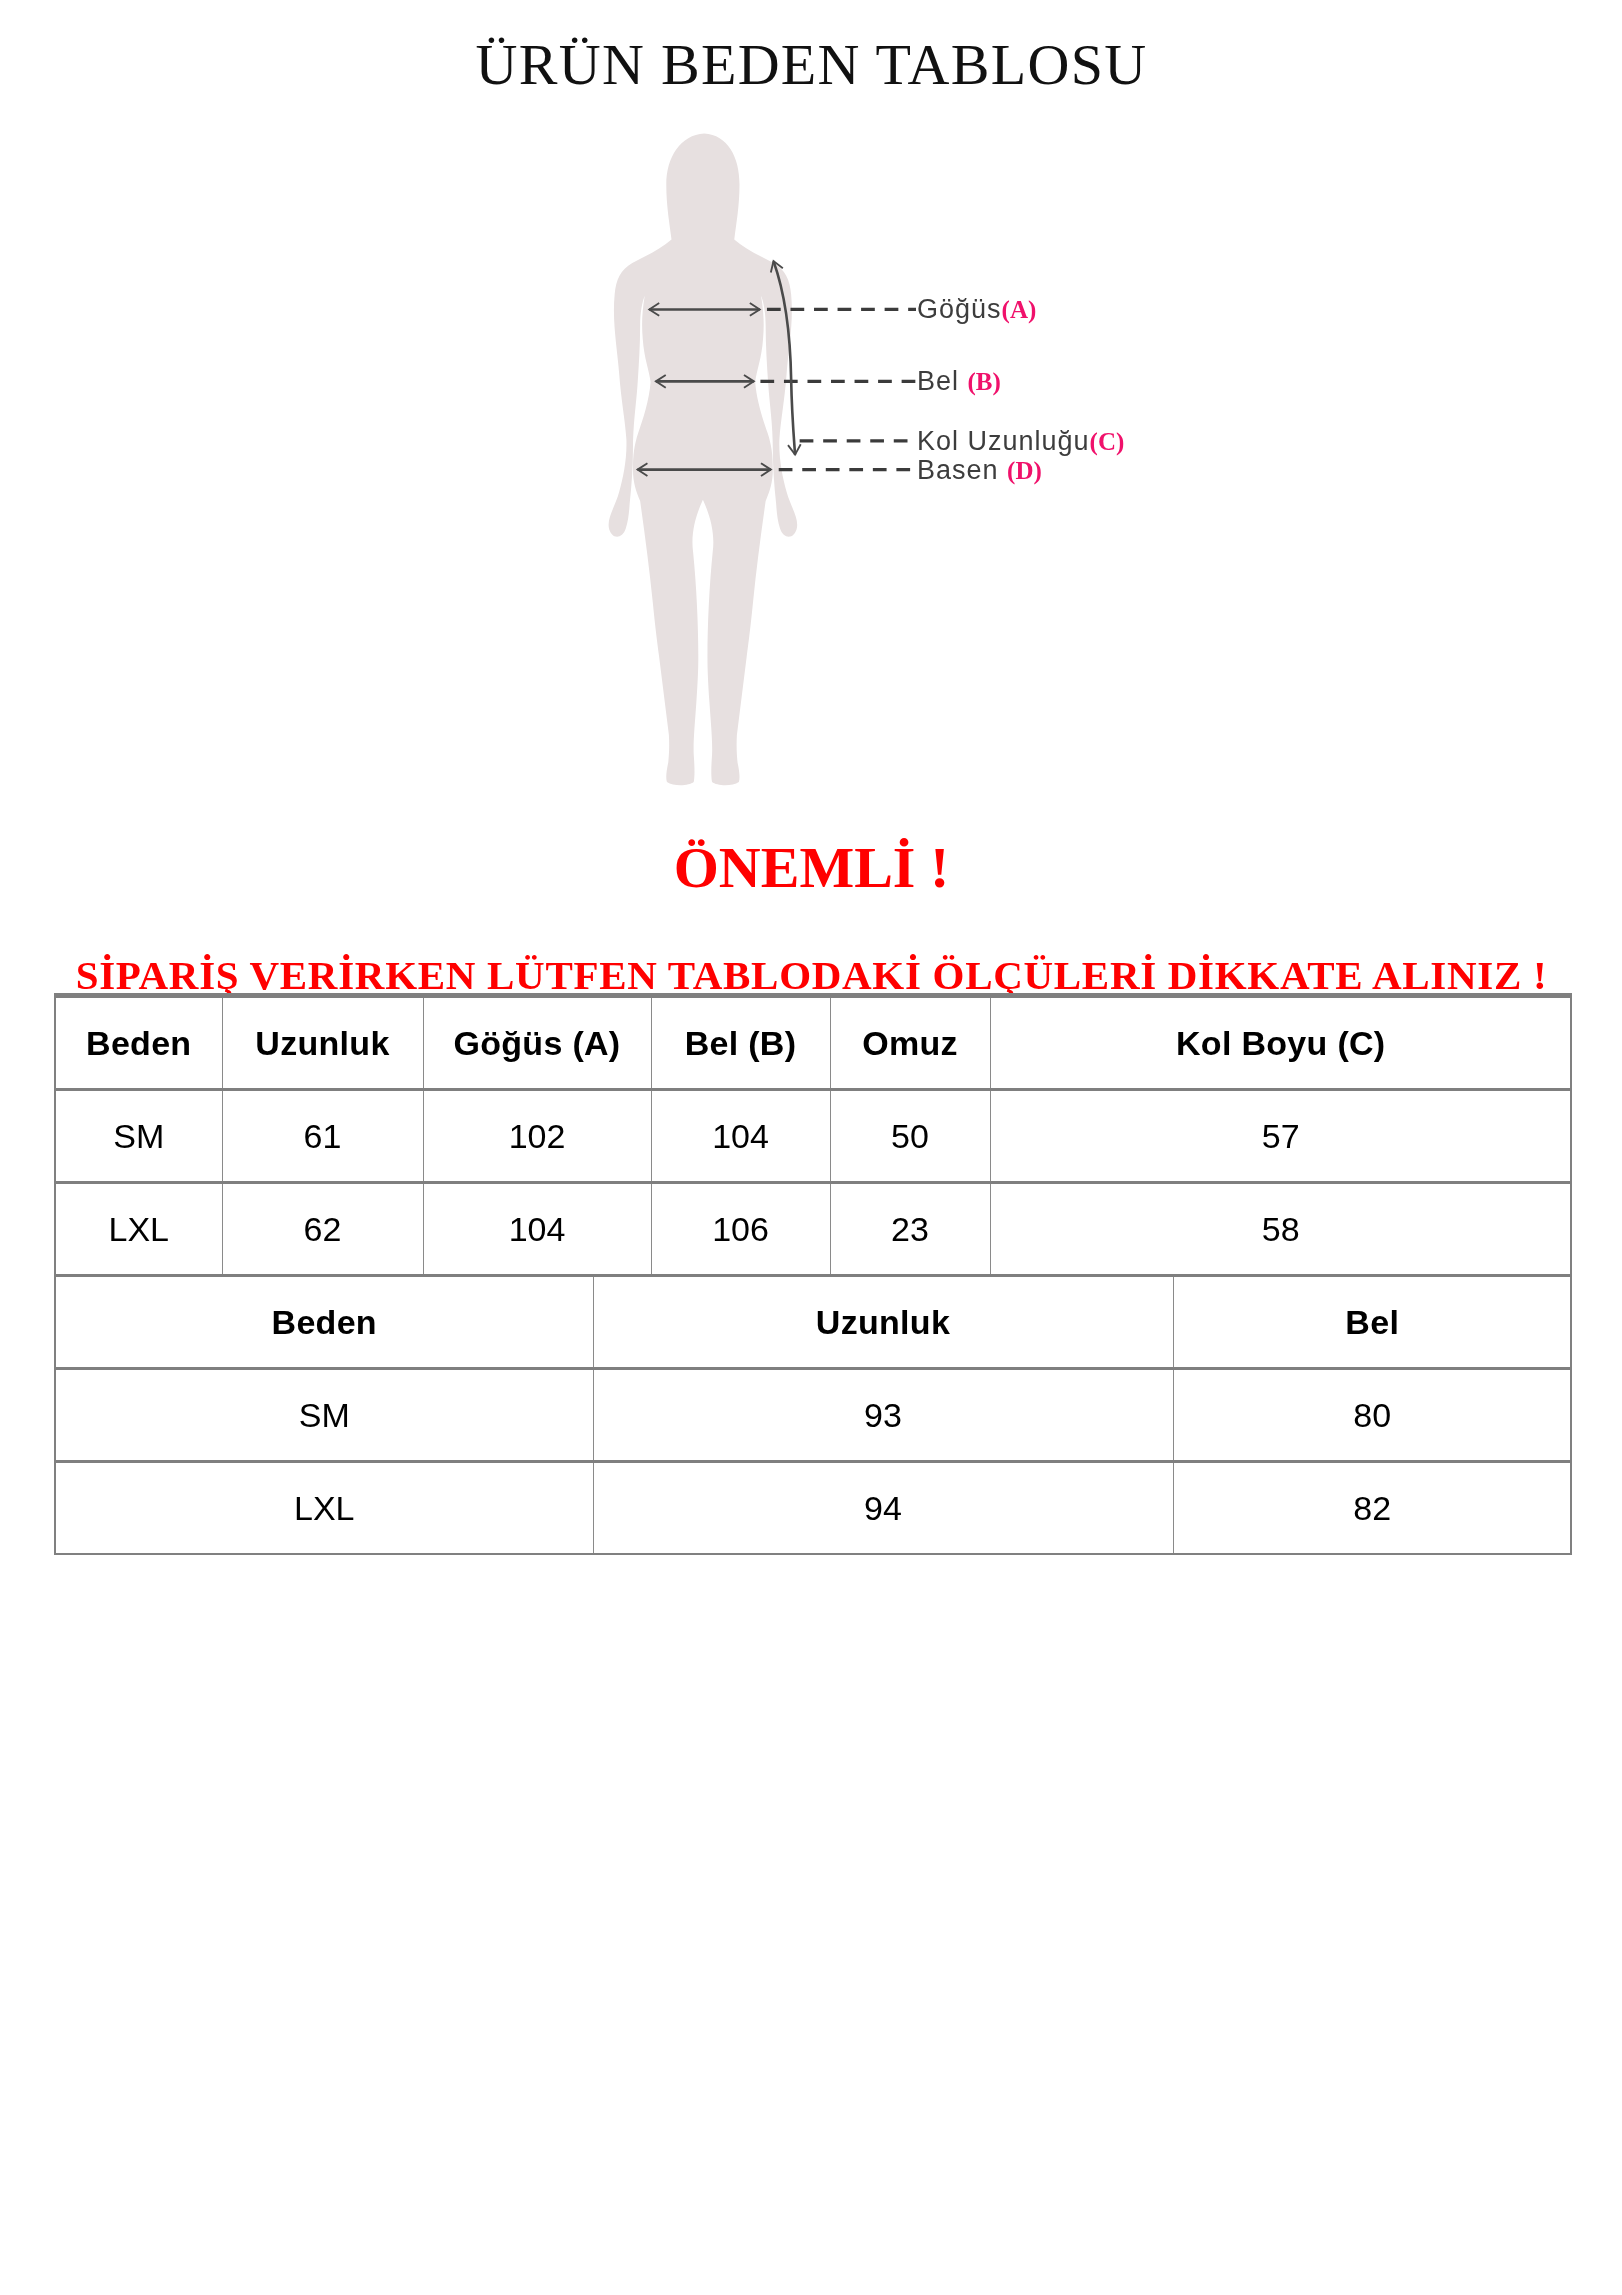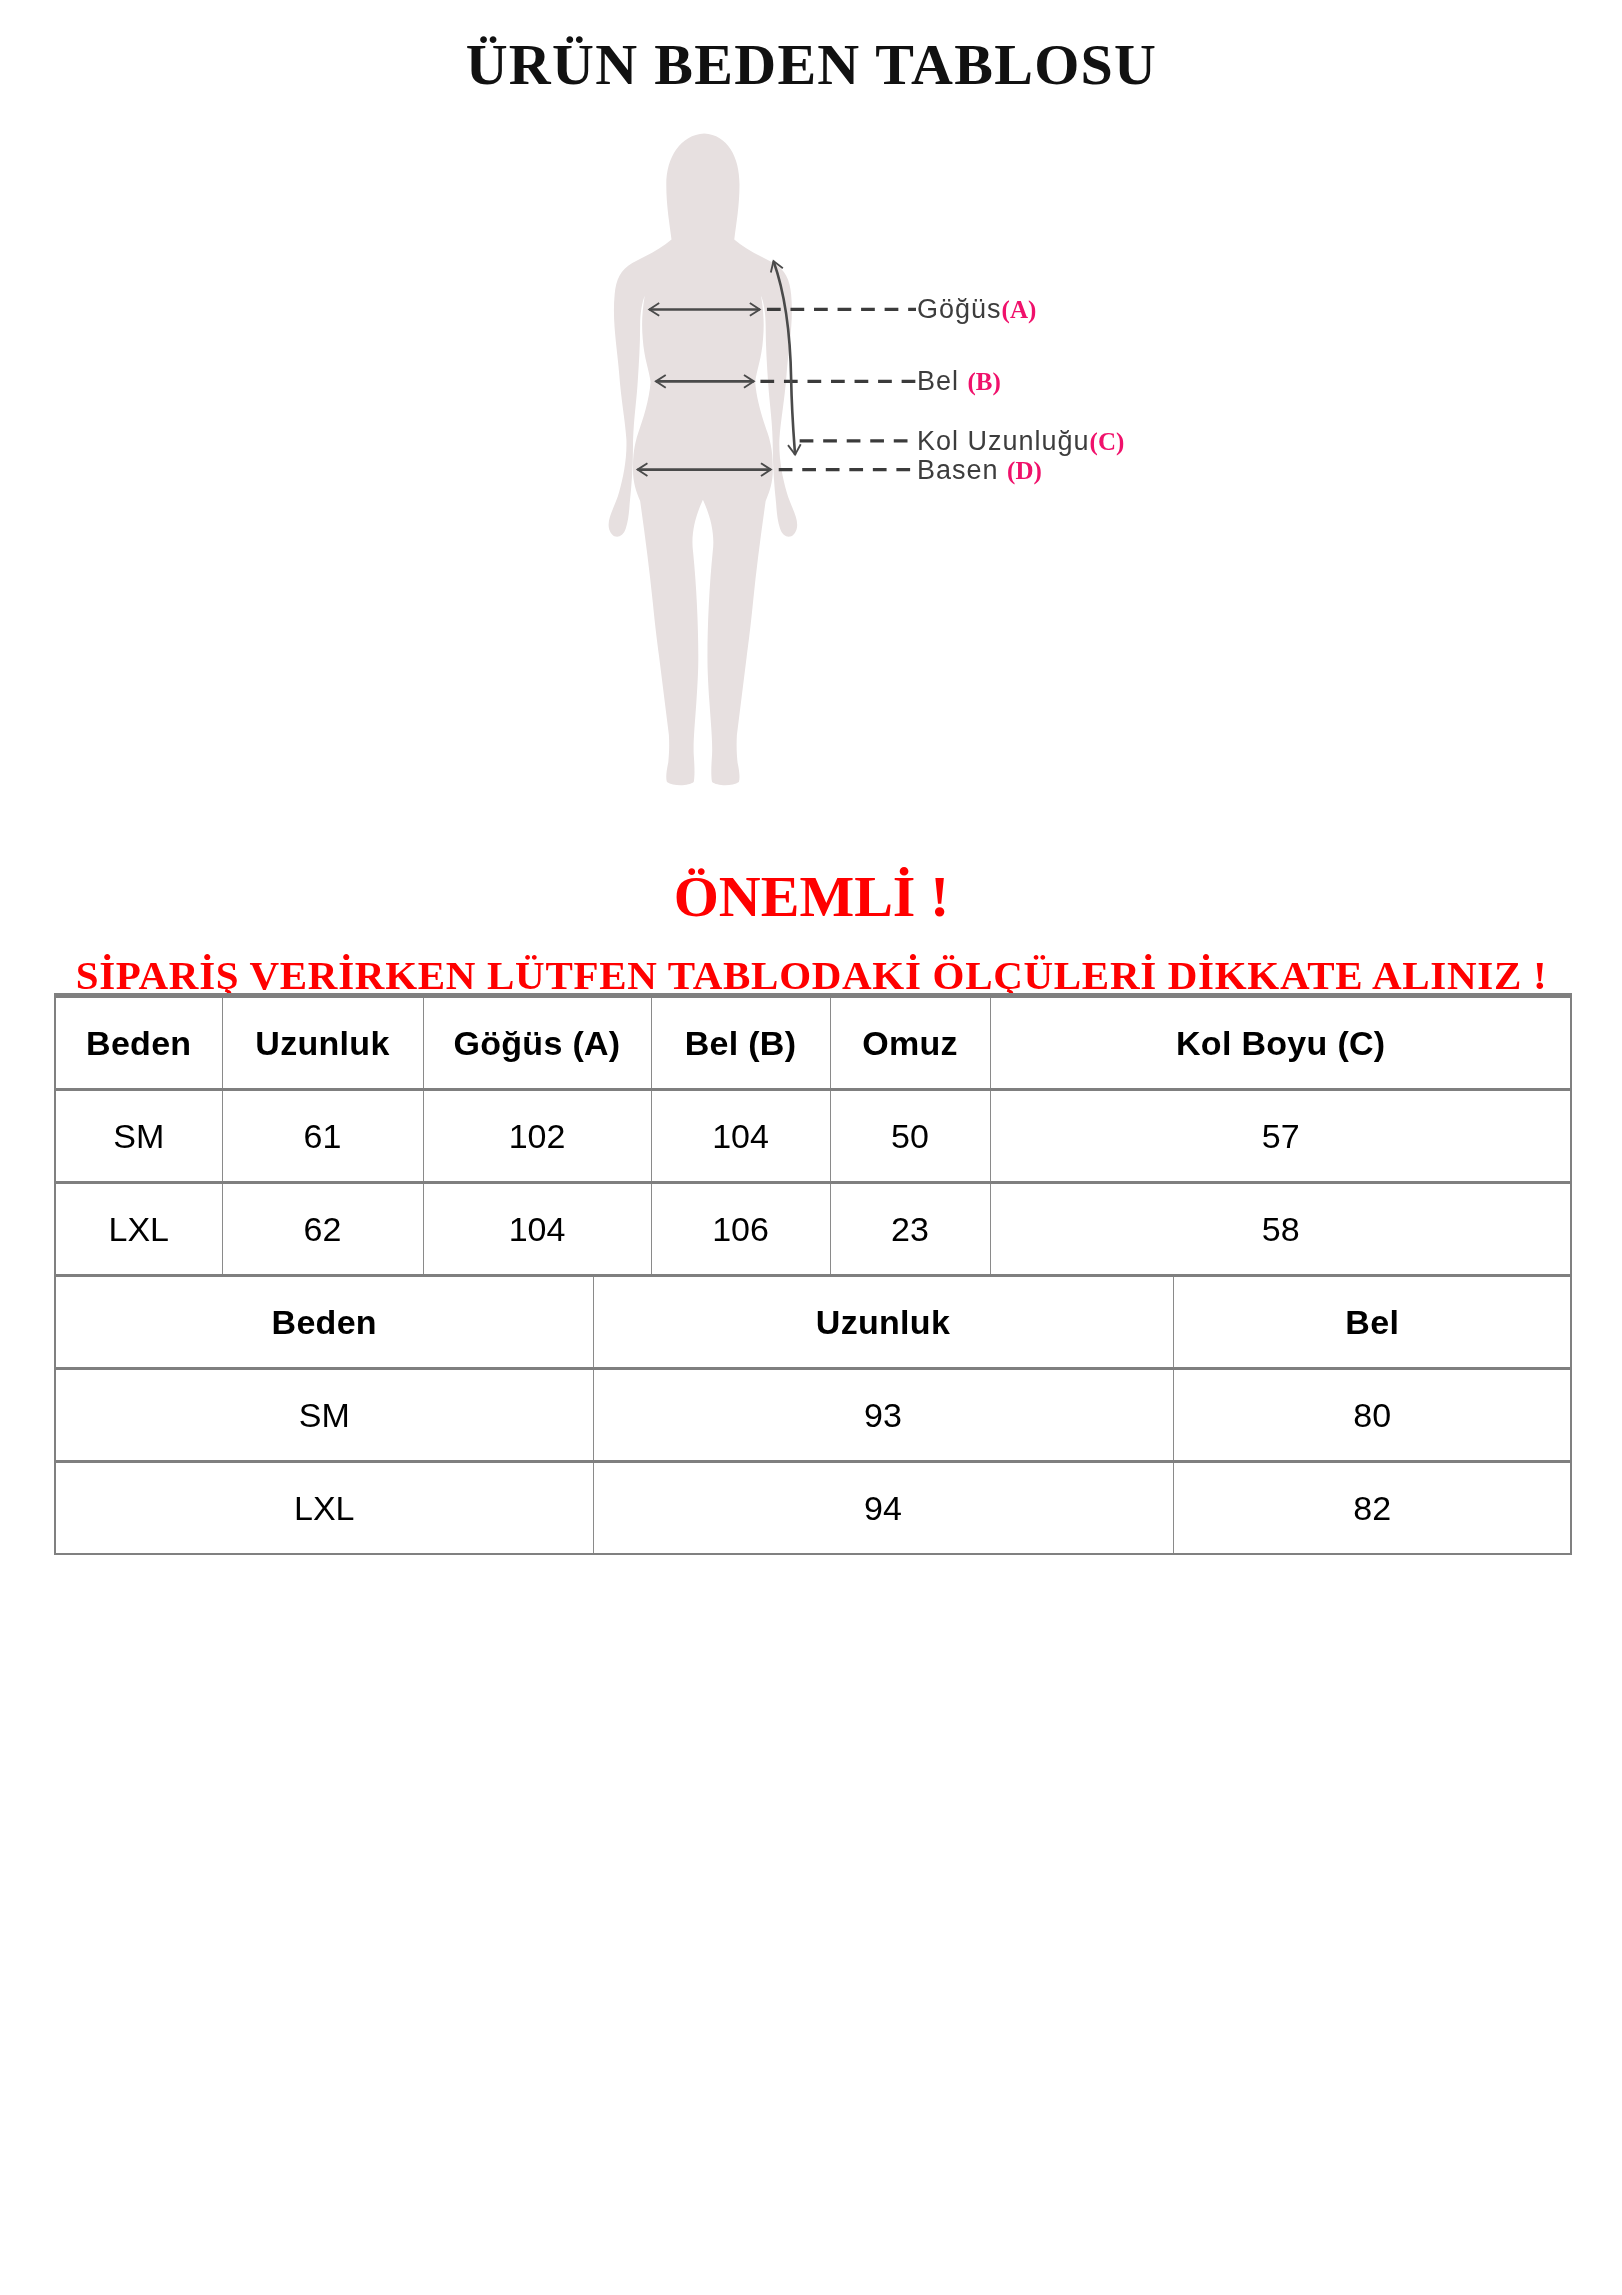--- a/index.html
+++ b/index.html
@@ -1,31 +1,31 @@
 <!DOCTYPE html>
 <html style="font-size:10.5px"><head>
 <meta charset="utf-8">
 <style>
   html,body{margin:0;padding:0;background:#ffffff;}
   .page{position:relative;width:1623px;height:2295px;background:#ffffff;overflow:hidden;
         font-family:"Liberation Sans",sans-serif;}
 
   .doc-title{position:absolute;left:0;top:31px;width:1623px;text-align:center;
-             font-family:"Liberation Serif",serif;font-size:58px;font-weight:700;
+             font-family:"Liberation Serif",serif;font-size:58px;font-weight:400;
              color:#111111;letter-spacing:1.3px;}
 
   .figure-svg{position:absolute;left:563px;top:124px;width:353px;height:720px;}
 
   .measure-label{position:absolute;left:917px;transform:translateY(-50%);
                  white-space:nowrap;font-family:"Liberation Sans",sans-serif;
                  font-size:27px;color:#3d3d3d;letter-spacing:1px;}
   .measure-label .letter{font-family:"Liberation Serif",serif;font-weight:700;
                          font-size:25px;color:#f0116b;letter-spacing:0;}
 
-  .important-heading{position:absolute;left:0;top:868px;width:1623px;text-align:center;
+  .important-heading{position:absolute;left:0;top:839px;width:1623px;text-align:center;
                      font-family:"Liberation Serif",serif;font-weight:700;font-size:58px;
                      color:#ff0000;line-height:1;}
   .important-message{position:absolute;left:0;top:921px;width:1623px;text-align:center;
                      font-family:"Liberation Serif",serif;font-weight:700;font-size:41px;
                      color:#ff0000;line-height:1;letter-spacing:0.7px;margin-top:34px;}
 
   .size-table{position:absolute;left:54px;top:993px;width:1514px;
               border:2px solid #808080;background:#ffffff;}
   .size-table table{width:100%;border-collapse:collapse;table-layout:fixed;}
   .size-table td{height:90px;text-align:center;vertical-align:middle;

